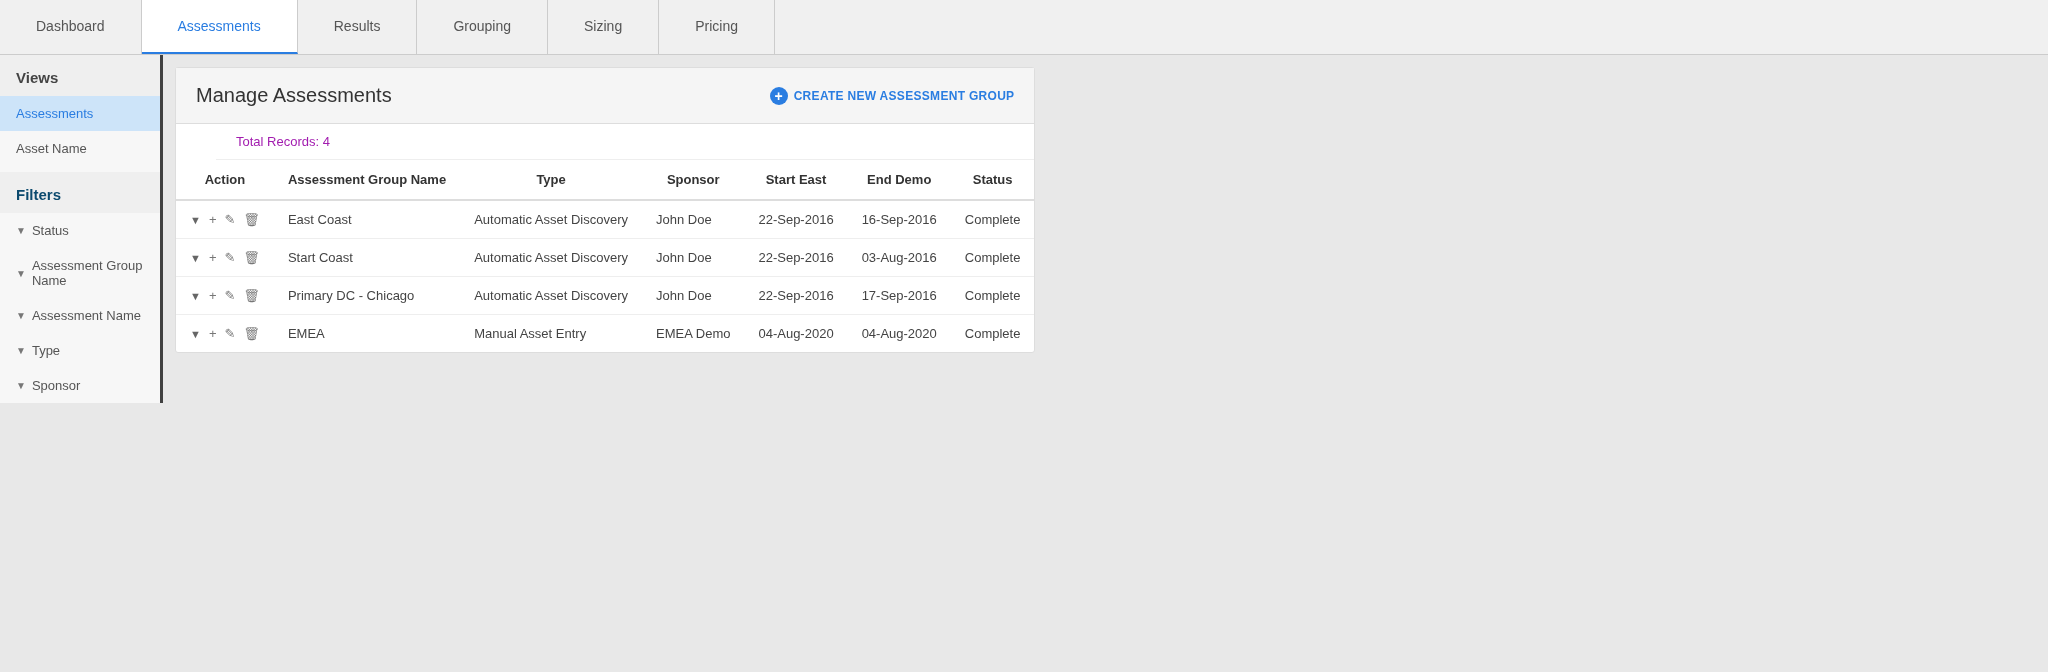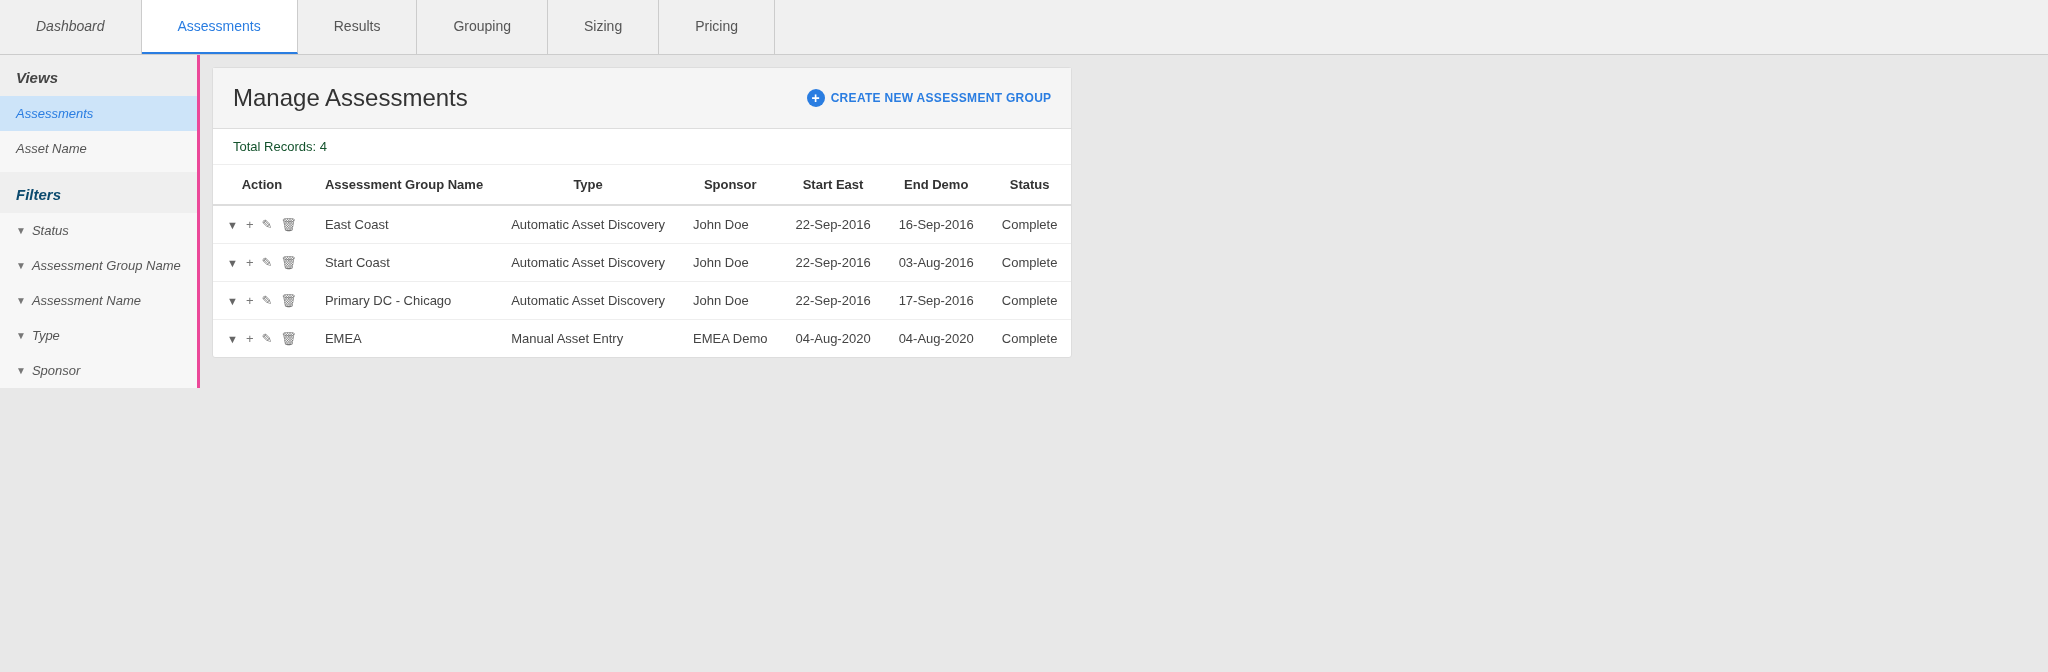--- a/index.html
+++ b/index.html
@@ -1,45 +1,45 @@
 <!DOCTYPE html>
 <html><head>
   <meta charset="utf-8">
   <style>
     * { box-sizing: border-box; margin: 0; padding: 0; }
     body { font-family: -apple-system, BlinkMacSystemFont, 'Helvetica Neue', Arial, sans-serif; font-size: 13px; background: #e8e8e8; color: #333; }
 
     
     .top-nav { display: flex; background: #f0f0f0; border-bottom: 1px solid #ccc; }
     .top-nav-item { padding: 18px 36px; cursor: pointer; font-size: 14px; color: #555; border-right: 1px solid #ccc; background: #f0f0f0; }
-    .top-nav-item:first-child { border-left: none; font-style: italic; }
+    .top-nav-item:first-child { border-left: none; }
     .top-nav-item.active { color: #2a7de1; border-bottom: 2px solid #2a7de1; background: #fff; }
 
     
     .main-layout { display: flex; height: calc(100vh - 56px); }
 
     
-    .sidebar { width: 200px; background: #f7f7f7; border-right: 3px solid #ec4899; flex-shrink: 0; padding: 0; font-style: italic; }
+    .sidebar { width: 163px; background: #f7f7f7; border-right: 3px solid #404040; flex-shrink: 0; padding: 0; }
     .sidebar-section-header { padding: 14px 16px 10px; font-size: 15px; font-weight: 600; color: #444; background: #efefef; }
     .sidebar-item { padding: 10px 16px; cursor: pointer; color: #555; font-size: 13px; }
     .sidebar-item.active { background: #cde4f9; color: #2a7de1; font-weight: 500; }
     .sidebar-filters { padding: 14px 16px 10px; font-size: 15px; font-weight: 600; color: #0c4a6e; background: #efefef; margin-top: 6px; }
     .filter-item { padding: 10px 16px; cursor: pointer; color: #555; font-size: 13px; display: flex; align-items: center; gap: 6px; }
     .filter-item .arrow { font-size: 10px; color: #777; }
 
     
     .content { flex: 1; padding: 0; background: #e8e8e8; overflow: auto; }
 
     
     .panel { background: #fff; margin: 12px; border-radius: 3px; border: 1px solid #ddd; }
     .panel-header { display: flex; align-items: center; justify-content: space-between; padding: 16px 20px; background: #f5f5f5; border-bottom: 1px solid #ddd; }
-    .panel-title { font-size: 24px; font-weight: 400; color: #333; }
+    .panel-title { font-size: 20px; font-weight: 400; color: #333; }
     .create-btn { display: flex; align-items: center; gap: 6px; color: #2a7de1; font-size: 12px; font-weight: 600; cursor: pointer; letter-spacing: 0.3px; }
     .create-btn .plus-circle { width: 18px; height: 18px; border-radius: 50%; background: #2a7de1; color: #fff; display: flex; align-items: center; justify-content: center; font-size: 14px; font-weight: bold; line-height: 1; }
-    .total-records { padding: 10px 20px; font-size: 13px; color: #14532d; border-bottom: 1px solid #eee; }
+    .total-records { padding: 10px 20px; font-size: 13px; color: #a21caf; border-bottom: 1px solid #eee; margin-left: 40px; }
 
     
     table { width: 100%; border-collapse: collapse; }
     thead tr { background: #fff; }
     th { padding: 12px 14px; text-align: center; font-size: 13px; font-weight: 600; color: #333; border-bottom: 2px solid #ddd; white-space: nowrap; }
     td { padding: 11px 14px; font-size: 13px; color: #444; border-bottom: 1px solid #eee; vertical-align: middle; }
     tbody tr:last-child td { border-bottom: none; }
 
     .action-icons { display: flex; align-items: center; gap: 8px; }
     .action-icon { cursor: pointer; color: #777; font-size: 13px; }

